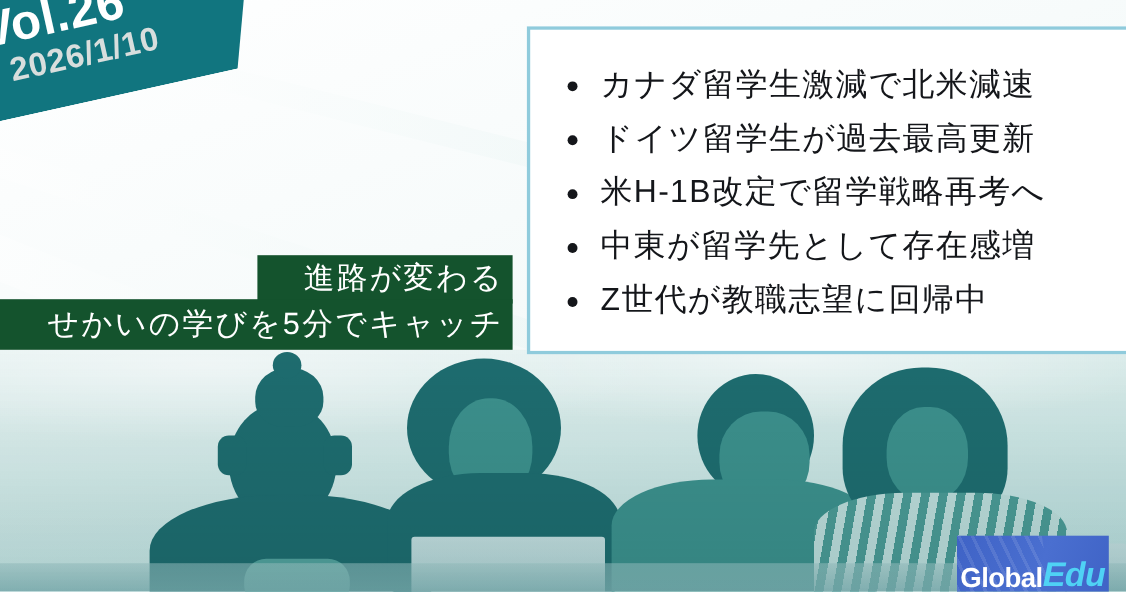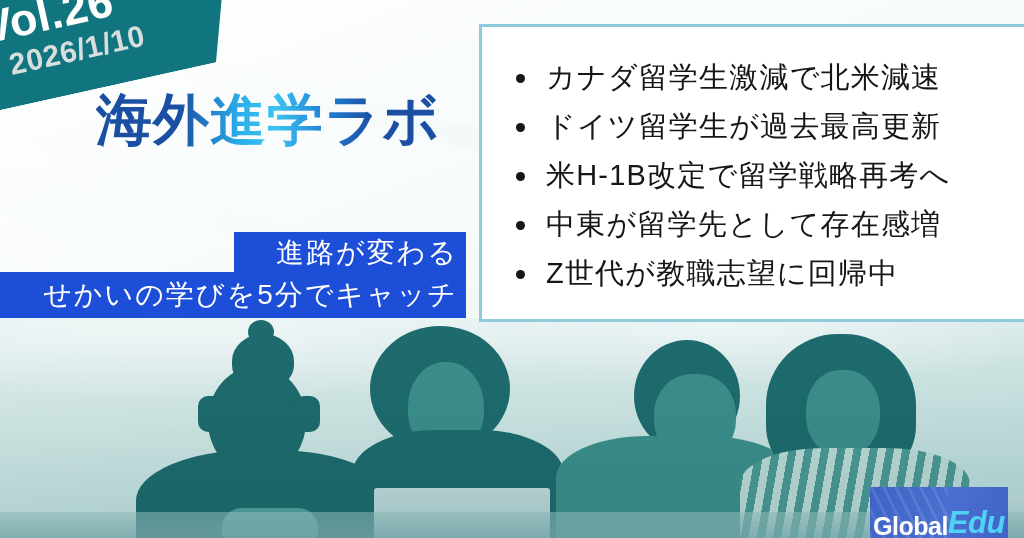--- a/index.html
+++ b/index.html
@@ -151,21 +151,21 @@
     font-size: 39px;
     font-weight: 700;
     color: #0CA6B4;
     letter-spacing: 0.5px;
     line-height: 1;
   }
 
   
   .cap-bar {
     position: absolute;
-    background: #1d4ed8;
+    background: #14532d;
     color: #ffffff;
     font-size: 28px;
     font-weight: 500;
     line-height: 42px;
     letter-spacing: 2px;
     text-align: right;
     white-space: nowrap;
     box-sizing: border-box;
   }
   .cap-bar-1 {
@@ -296,21 +296,20 @@
     <div class="desk"></div>
     <div class="photo-duotone"></div>
   </div>
 
   <div class="vol-banner"></div>
   <div class="vol-text">
     <span class="vol-number">Vol.26</span>
     <span class="vol-date">2026/1/10</span>
   </div>
 
-  <div class="brand-title">海外進学ラボ</div>
 
 
   <div class="cap-bar cap-bar-1">進路が変わる</div>
   <div class="cap-bar cap-bar-2">せかいの学びを5分でキャッチ</div>
 
   <div class="news-card">
     <ul class="news-list">
       <li class="news-item">カナダ留学生激減で北米減速</li>
       <li class="news-item">ドイツ留学生が過去最高更新</li>
       <li class="news-item">米H-1B改定で留学戦略再考へ</li>

